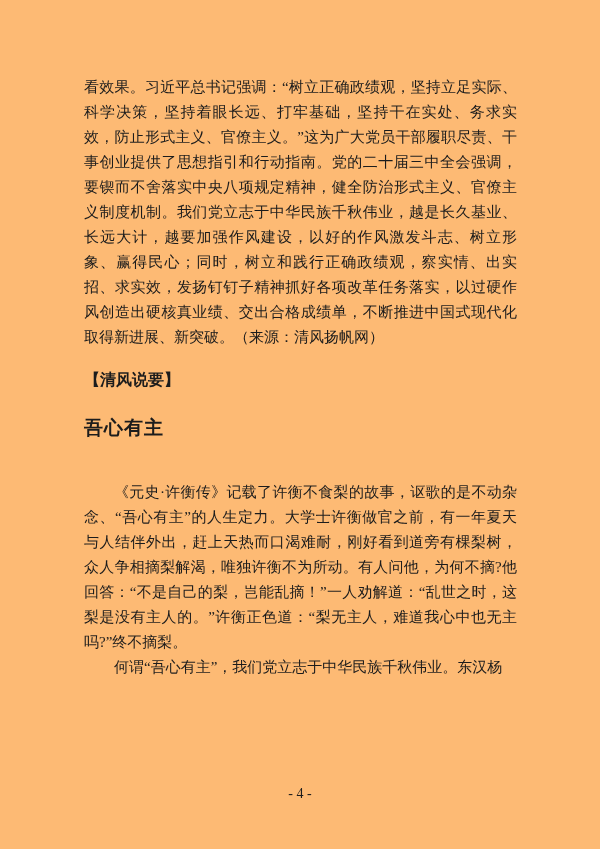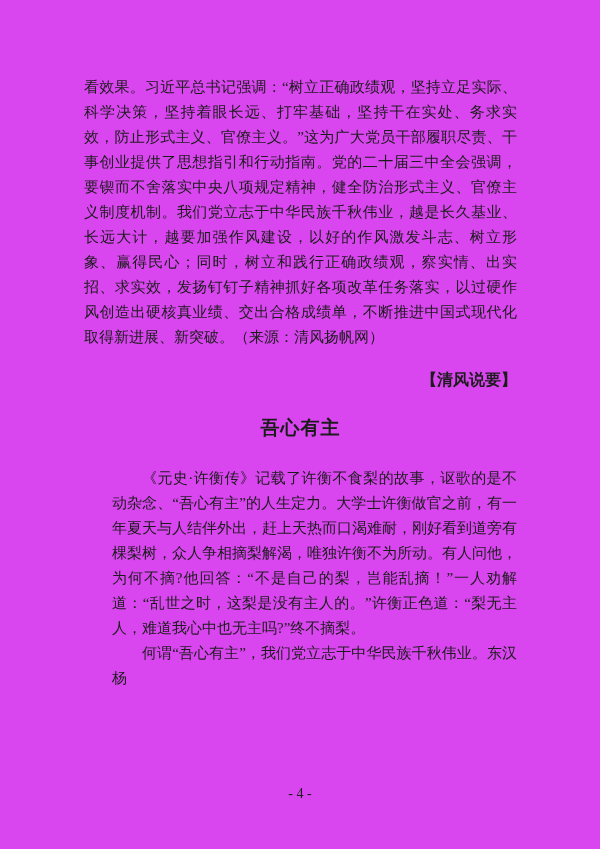--- a/index.html
+++ b/index.html
@@ -7,55 +7,53 @@
     padding: 0;
     width: 600px;
     height: 849px;
     overflow: hidden;
     background: #ffffff;
   }
   .page {
     position: relative;
     width: 600px;
     height: 849px;
-    background: #d946ef;
+    background: #fdba74;
     font-family: "Liberation Serif", "DejaVu Serif", serif;
     color: #1c1c1c;
   }
   .content {
     position: absolute;
     left: 84px;
     top: 75px;
     width: 433px;
   }
   .paragraph {
     margin: 0;
     font-size: 15px;
     line-height: 25px;
     text-align: justify;
     text-justify: inter-character;
     word-break: break-all;
   }
   .paragraph.indent {
     text-indent: 2em;
-    margin-left: 28px;
   }
   .section_heading {
     margin: 20px 0 0 0;
     font-size: 16px;
     font-weight: bold;
     line-height: 20px;
-    text-align: right;
+    text-align: left;
   }
   .article_title {
-    margin: 26px 0 26px 0;
+    margin: 26px 0 40px 0;
     font-size: 19px;
     font-weight: bold;
     line-height: 24px;
-    text-align: center;
     letter-spacing: 1px;
   }
   .footer {
     position: absolute;
     left: 0;
     right: 0;
     top: 785px;
     text-align: center;
     font-size: 14px;
     line-height: 18px;

